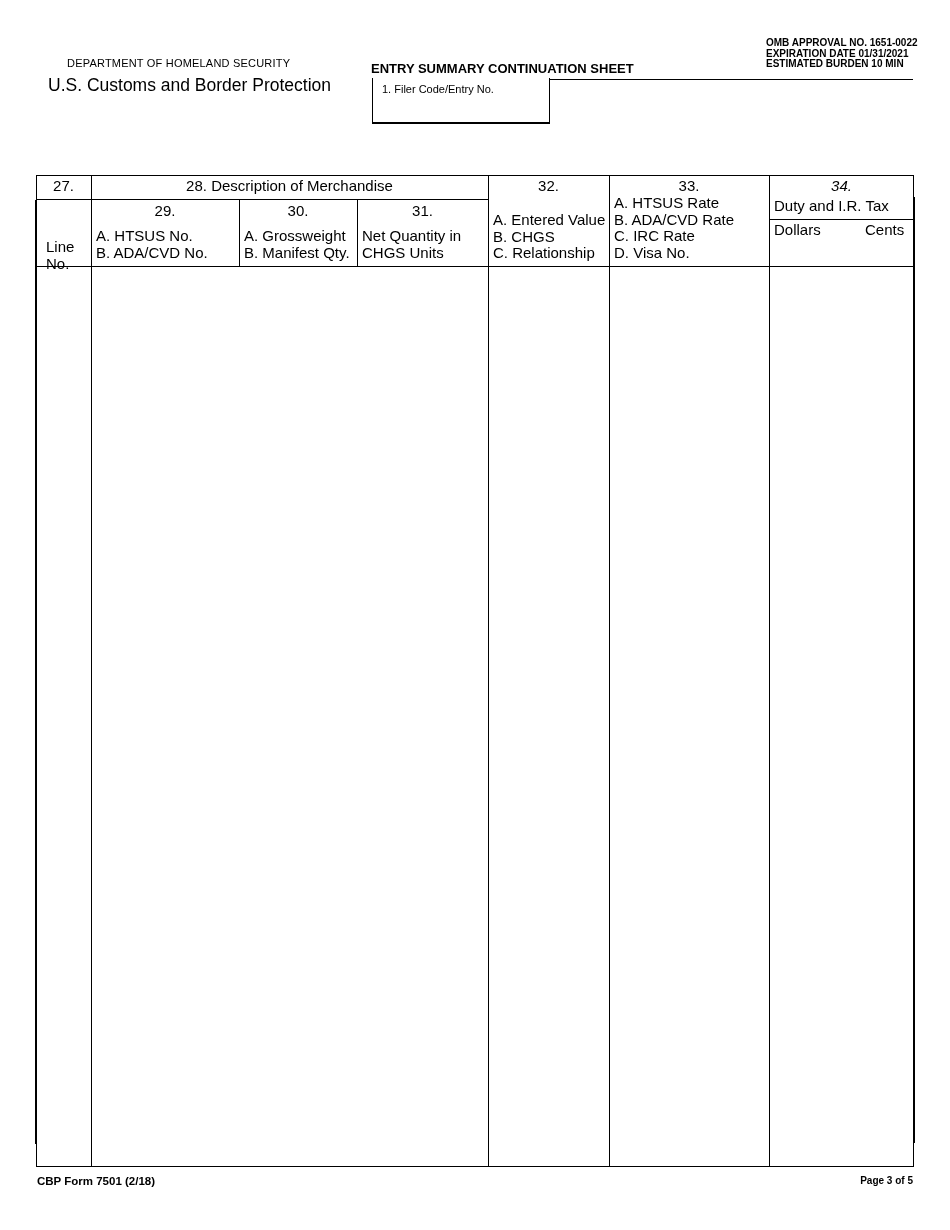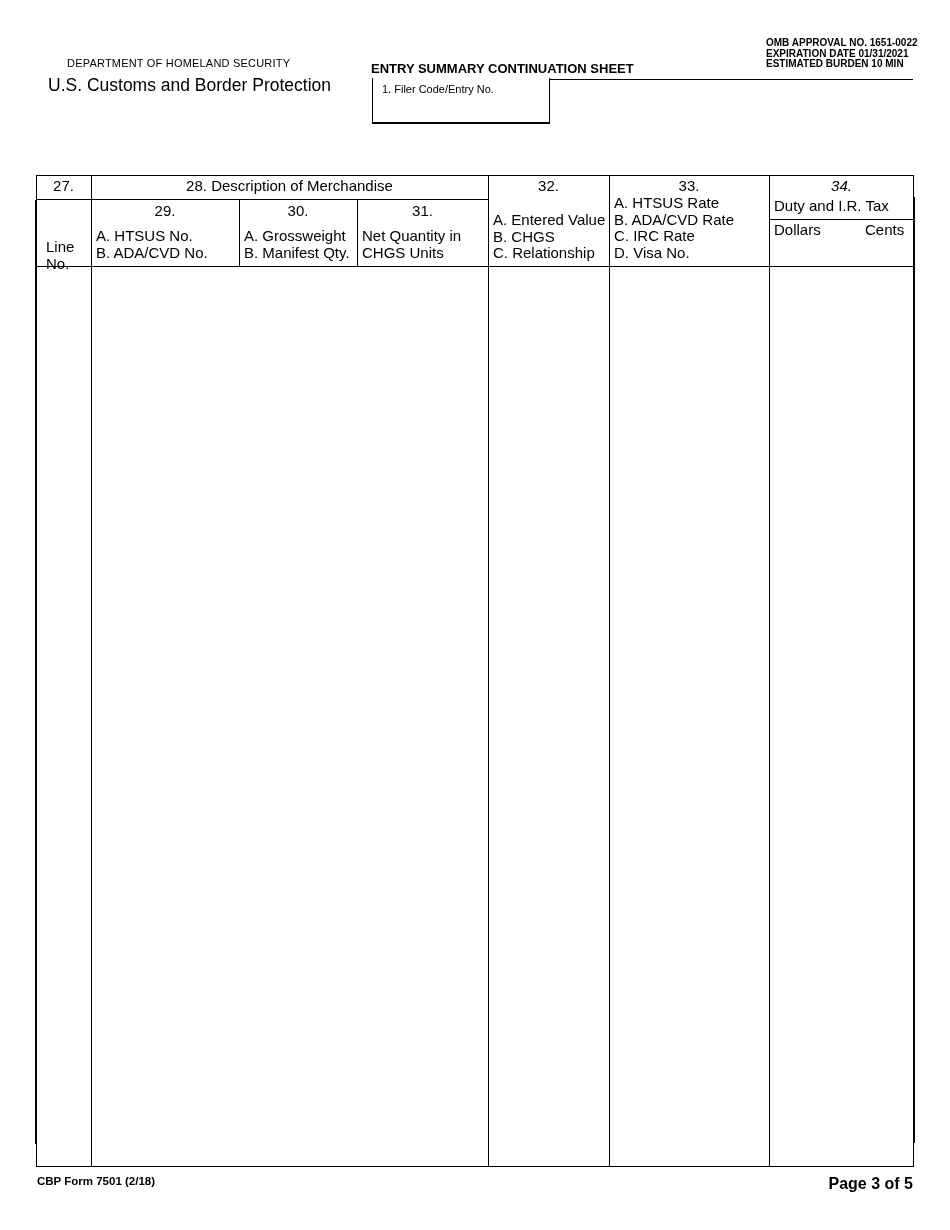--- a/index.html
+++ b/index.html
@@ -11,21 +11,21 @@
     .omb { left: 766px; top: 38px; font-size: 10px; font-weight: bold; line-height: 10.5px; white-space: nowrap; }
     .hline { left: 550px; top: 79px; width: 363px; height: 0; border-top: 1px solid #000; }
     .filer-box { left: 372px; top: 78px; width: 176px; height: 44px; border: 1px solid #000; border-bottom-width: 2px; border-top: none; }
     .filer-box .lbl { position: absolute; left: 9px; top: 5px; font-size: 11px; white-space: nowrap; }
     .tbl { left: 36px; top: 175px; width: 878px; height: 992px; border: 1px solid #000; box-sizing: border-box; }
     .vl { position: absolute; top: 175px; width: 0; border-left: 1px solid #000; }
     .hl { position: absolute; height: 0; border-top: 1px solid #000; }
     .cell-txt { position: absolute; font-size: 15px; line-height: 16.5px; white-space: nowrap; }
     .ctr { text-align: center; }
     .footer-l { left: 37px; top: 1175px; font-size: 11.5px; font-weight: bold; }
-    .footer-r { right: 37px; top: 1175px; font-size: 16px; font-weight: bold; text-align: center; }
+    .footer-r { right: 37px; top: 1175px; font-size: 10px; font-weight: bold; text-align: center; }
     .thick-left { left: 35px; top: 200px; width: 2px; height: 944px; background: #000; }
     .thick-right { left: 913px; top: 197px; width: 2px; height: 946px; background: #000; }
   </style>
 </head>
 <body>
 
 <div class="abs dept">DEPARTMENT OF HOMELAND SECURITY</div>
 <div class="abs cbp">U.S. Customs and Border Protection</div>
 <div class="abs title">ENTRY SUMMARY CONTINUATION SHEET</div>
 <div class="abs omb">

